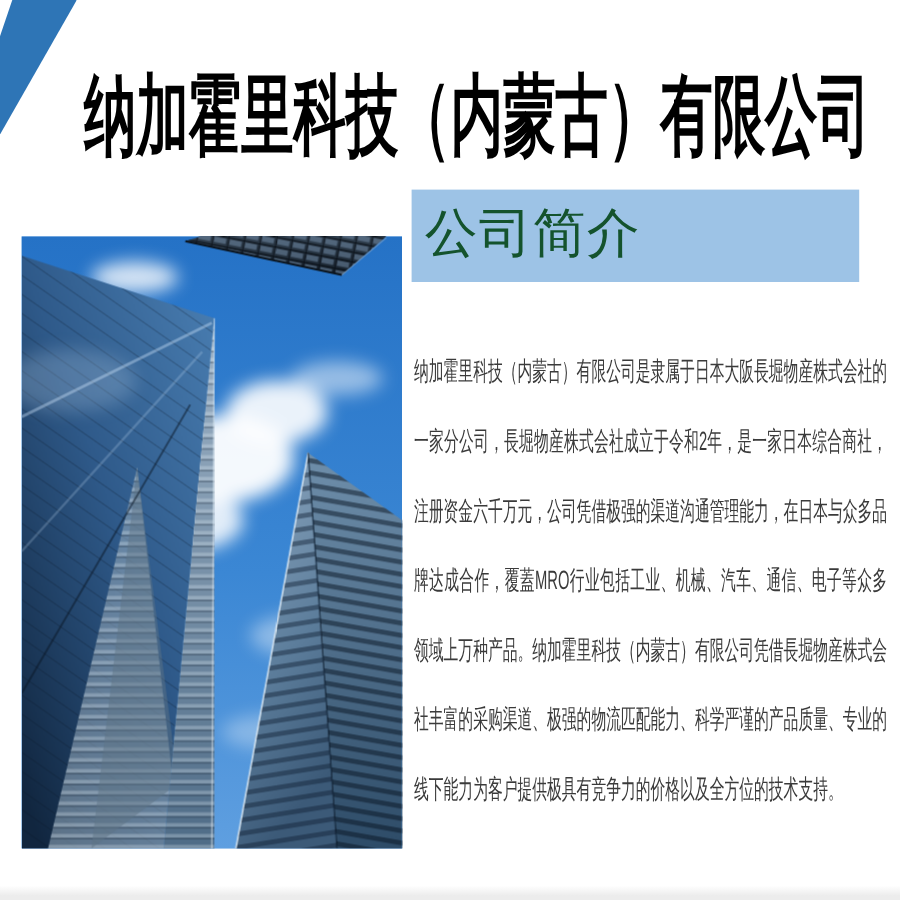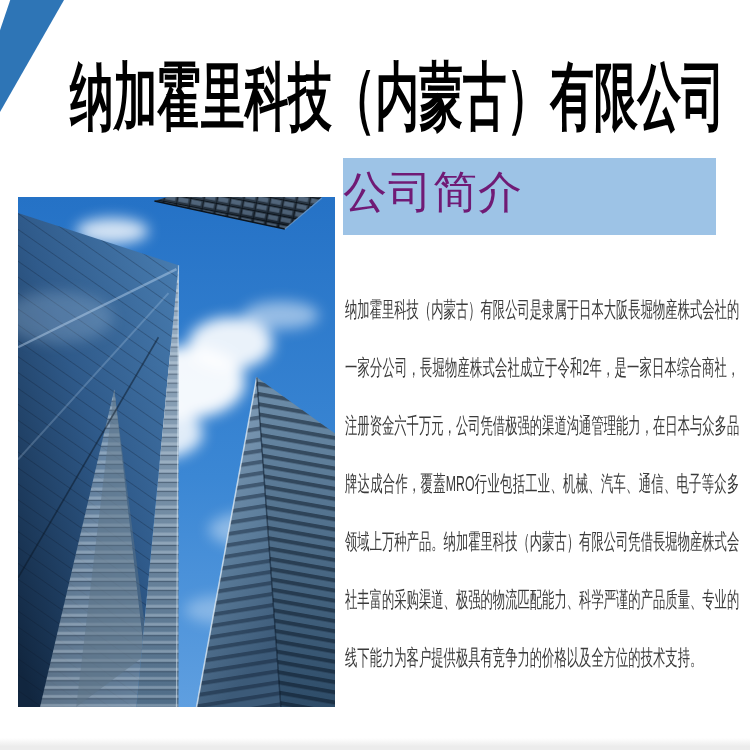--- a/index.html
+++ b/index.html
@@ -21,22 +21,22 @@
     line-height:1.05;white-space:nowrap;
     transform:scaleX(0.59);transform-origin:left top;
     letter-spacing:0;
   }
   
   .section-box{
     position:absolute;left:343px;top:158px;width:373px;height:77px;
     background:#9DC3E6;
   }
   .section-box .label{
-    font-family:Liberation Mono, monospace;
-    font-size:44px;color:#701a75;line-height:74px;
+    font-family:Liberation Serif, serif;
+    font-size:44px;color:#14532d;line-height:74px;padding-left:11px;
     letter-spacing:1px;
   }
   
   .about{
     position:absolute;left:345px;top:281px;width:704px;
     transform:scaleX(0.56);transform-origin:left top;
     color:#3A3A3A;font-size:22px;
   }
   .pline{
     height:58px;line-height:58px;white-space:nowrap;

